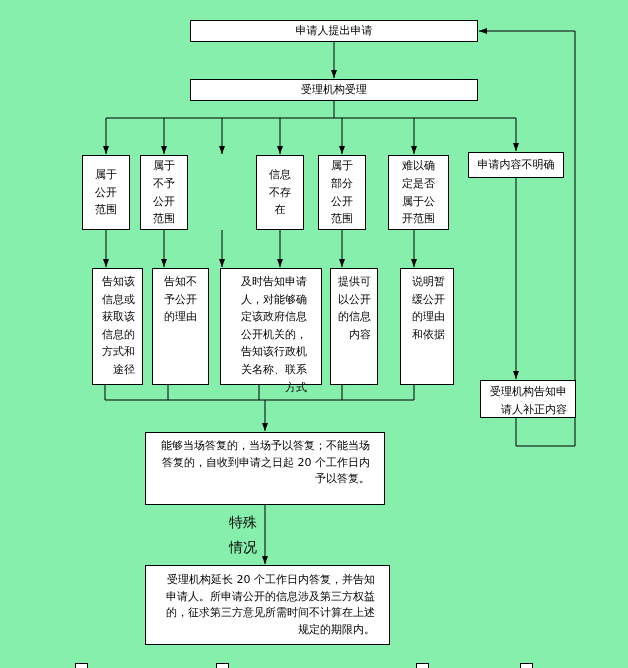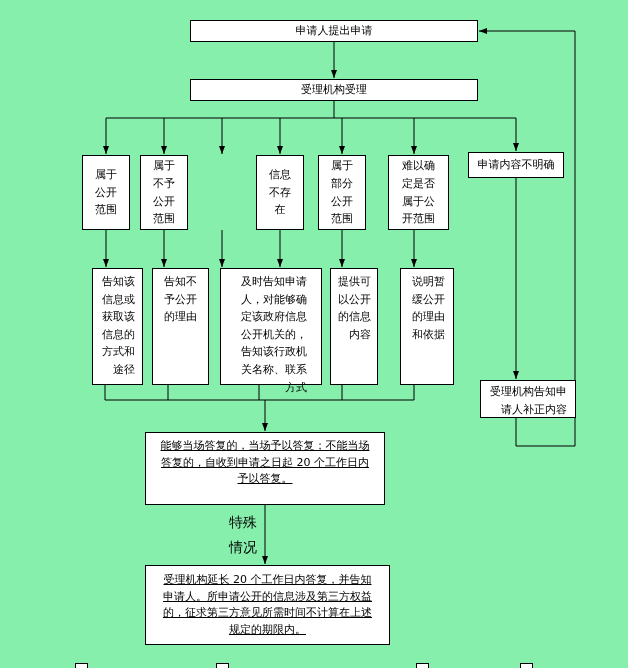--- a/index.html
+++ b/index.html
@@ -13,21 +13,21 @@
   .node {
     position:absolute; border:1px solid #000; background:#fff;
     font-size:11px; color:#000; line-height:1.6;
     word-break:break-all; overflow-wrap:anywhere;
   }
   .cond {
     display:flex; align-items:center; justify-content:center;
     text-align:center;
   }
   .act { text-align:right;margin-left:12px; }
-  .wide { text-align:center; line-height:1.5;text-decoration:underline; }
+  .wide { text-align:right; line-height:1.5; }
   .label {
     position:absolute; font-size:14px; line-height:1.75;
     text-align:center; color:#000; word-break:break-all;
   }
   .cutoff {
     position:absolute; border:1px solid #000; background:#fff;
     height:10px;
   }
 </style>
 </head>

